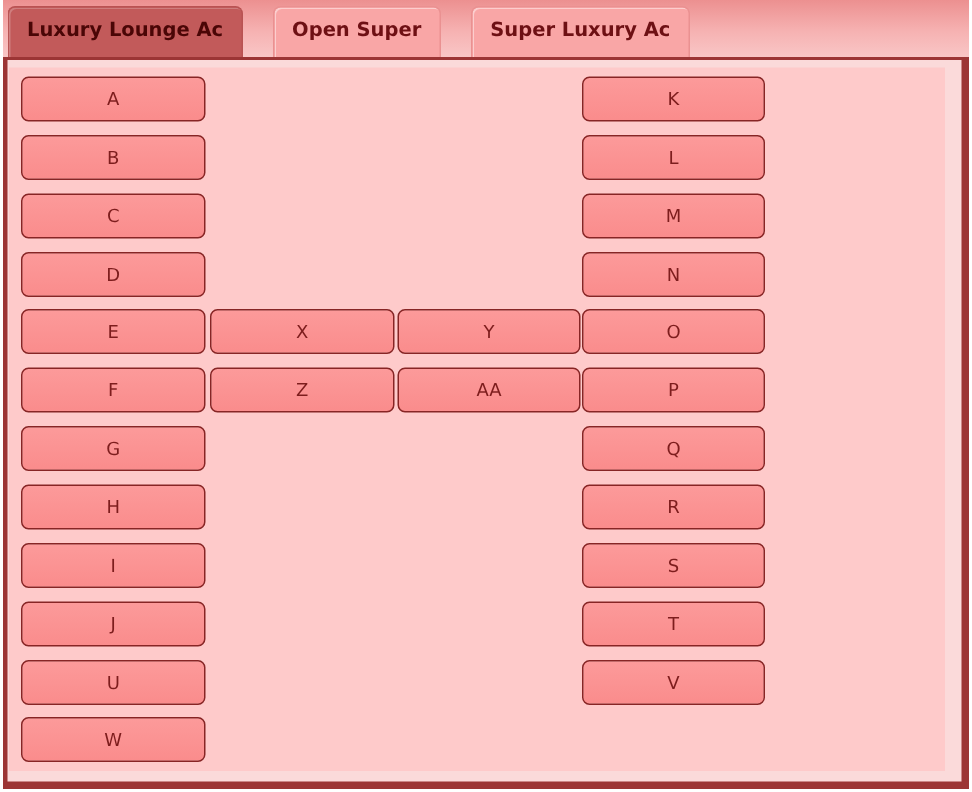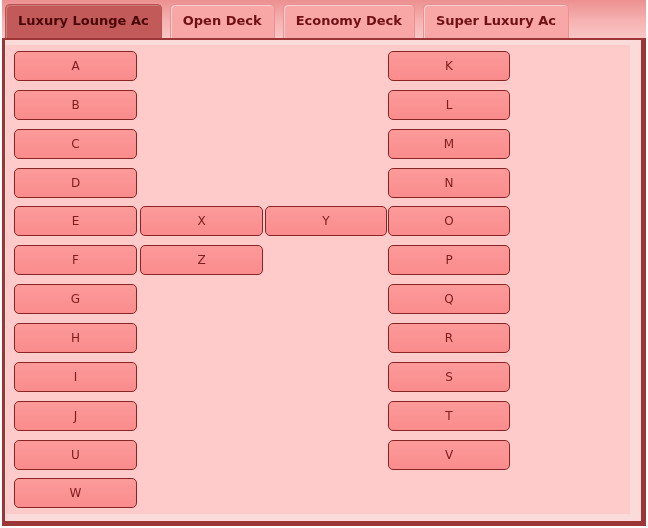--- a/index.html
+++ b/index.html
@@ -12,21 +12,21 @@
   }
   .tab-pane {
     position:absolute; left:2px; top:0; width:644px; height:526px;
   }
   .tab-bar {
     position:absolute; left:0; top:0; width:100%; height:38px;
     background:linear-gradient(180deg,
       var(--header-grad-top,#ec9090) 0%,
       var(--header-grad-mid,#f6b2b2) 55%,
       var(--header-grad-bottom,#f9c6c6) 100%);
-    display:flex; align-items:flex-start; padding-left:3px; gap:8px;
+    display:flex; align-items:flex-start; padding-left:3px; gap:20px;
   }
   .tab {
     margin-top:4px; height:34px; line-height:32px; padding:0 12px;
     border-radius:5px 5px 0 0;
     background:var(--tab-bg,#f9a6a6);
     border:1px solid var(--tab-border,#ea9191); border-bottom:none;
     box-shadow:inset 1px 1px 0 rgba(255,255,255,0.45);
     color:var(--tab-text,#6e1014);
     font-weight:bold; font-size:13px; white-space:nowrap;
     cursor:default; user-select:none;
@@ -58,40 +58,40 @@
     display:flex; align-items:center; justify-content:center;
     cursor:default; user-select:none;
   }
 </style>
 </head>
 <body>
 
 <div class="tab-pane">
   <div class="tab-bar" id="tab-bar">
       <div class="tab active">Luxury Lounge Ac</div>
-      <div class="tab">Open Deck</div>
-      <div class="tab">Economy Deck</div>
+      <div class="tab">Open Super</div>
       <div class="tab">Super Luxury Ac</div>
     </div>
   <div class="tab-content">
     <div class="seat-map-panel" id="seat-map-panel">
         <div class="seat-btn" style="left: 8px; width: 123px; top: 6px;">A</div>
         <div class="seat-btn" style="left: 382px; width: 122px; top: 6px;">K</div>
         <div class="seat-btn" style="left: 8px; width: 123px; top: 45px;">B</div>
         <div class="seat-btn" style="left: 382px; width: 122px; top: 45px;">L</div>
         <div class="seat-btn" style="left: 8px; width: 123px; top: 84px;">C</div>
         <div class="seat-btn" style="left: 382px; width: 122px; top: 84px;">M</div>
         <div class="seat-btn" style="left: 8px; width: 123px; top: 123px;">D</div>
         <div class="seat-btn" style="left: 382px; width: 122px; top: 123px;">N</div>
         <div class="seat-btn" style="left: 8px; width: 123px; top: 161px;">E</div>
         <div class="seat-btn" style="left: 134px; width: 123px; top: 161px;">X</div>
         <div class="seat-btn" style="left: 259px; width: 122px; top: 161px;">Y</div>
         <div class="seat-btn" style="left: 382px; width: 122px; top: 161px;">O</div>
         <div class="seat-btn" style="left: 8px; width: 123px; top: 200px;">F</div>
         <div class="seat-btn" style="left: 134px; width: 123px; top: 200px;">Z</div>
+        <div class="seat-btn" style="left: 259px; width: 122px; top: 200px;">AA</div>
         <div class="seat-btn" style="left: 382px; width: 122px; top: 200px;">P</div>
         <div class="seat-btn" style="left: 8px; width: 123px; top: 239px;">G</div>
         <div class="seat-btn" style="left: 382px; width: 122px; top: 239px;">Q</div>
         <div class="seat-btn" style="left: 8px; width: 123px; top: 278px;">H</div>
         <div class="seat-btn" style="left: 382px; width: 122px; top: 278px;">R</div>
         <div class="seat-btn" style="left: 8px; width: 123px; top: 317px;">I</div>
         <div class="seat-btn" style="left: 382px; width: 122px; top: 317px;">S</div>
         <div class="seat-btn" style="left: 8px; width: 123px; top: 356px;">J</div>
         <div class="seat-btn" style="left: 382px; width: 122px; top: 356px;">T</div>
         <div class="seat-btn" style="left: 8px; width: 123px; top: 395px;">U</div>

